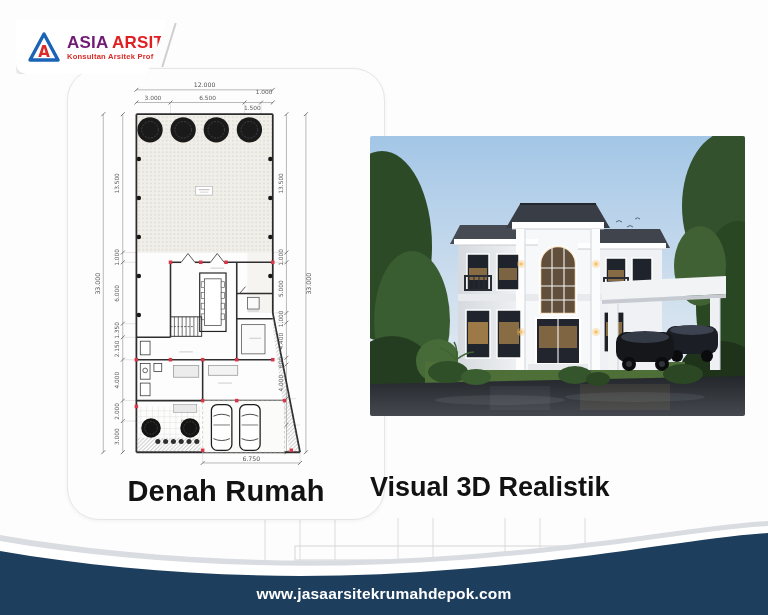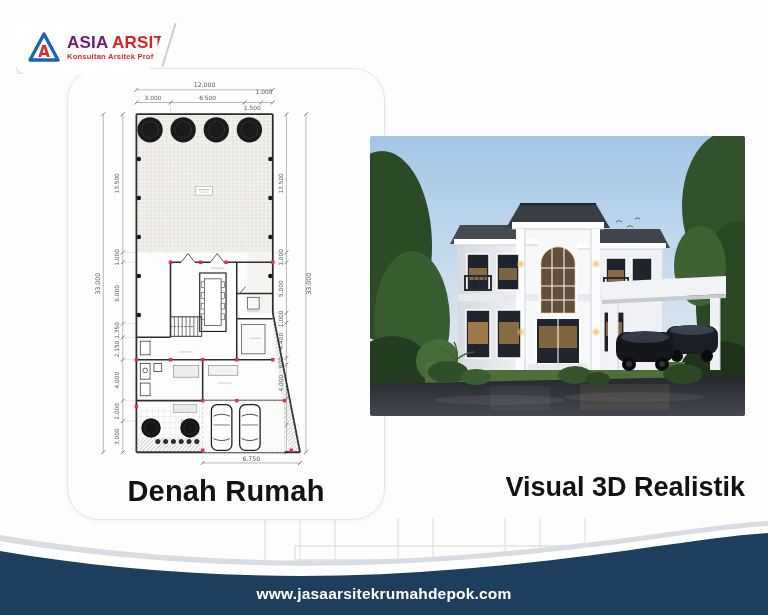--- a/index.html
+++ b/index.html
@@ -22,21 +22,21 @@
   
   .plan-card{position:absolute;left:42px;top:68px;width:318px;height:452px;background:#fdfdfd;
       border:1px solid #e6e6e8;border-radius:32px;box-shadow:0 1px 4px rgba(0,0,0,.05);z-index:5;box-sizing:border-box;margin-left:25px;}
   .plan-svg{position:absolute;left:8px;top:6px;}
   .plan-title{position:absolute;left:0;right:0;top:406px;text-align:center;
       font-size:29px;font-weight:bold;color:#121212;letter-spacing:.2px;}
 
   
   .visual-panel{position:absolute;left:370px;top:136px;width:375px;z-index:5;}
   .visual-photo{width:375px;height:280px;border-radius:2px;overflow:hidden;display:block;}
-  .visual-title{position:absolute;left:370px;top:472px;width:375px;text-align:right;
+  .visual-title{position:absolute;left:370px;top:472px;width:375px;text-align:left;
       font-size:27px;font-weight:bold;color:#121212;z-index:5;}
 
   
   .plan-overflow{position:absolute;left:255px;top:518px;z-index:1;}
 
   
   .footer-wave{position:absolute;left:0;bottom:0;width:768px;height:100px;z-index:4;}
   .footer-url{position:absolute;left:0;right:0;bottom:12px;text-align:center;color:#ffffff;
       font-size:15.5px;font-weight:600;letter-spacing:.2px;z-index:5;}
 

